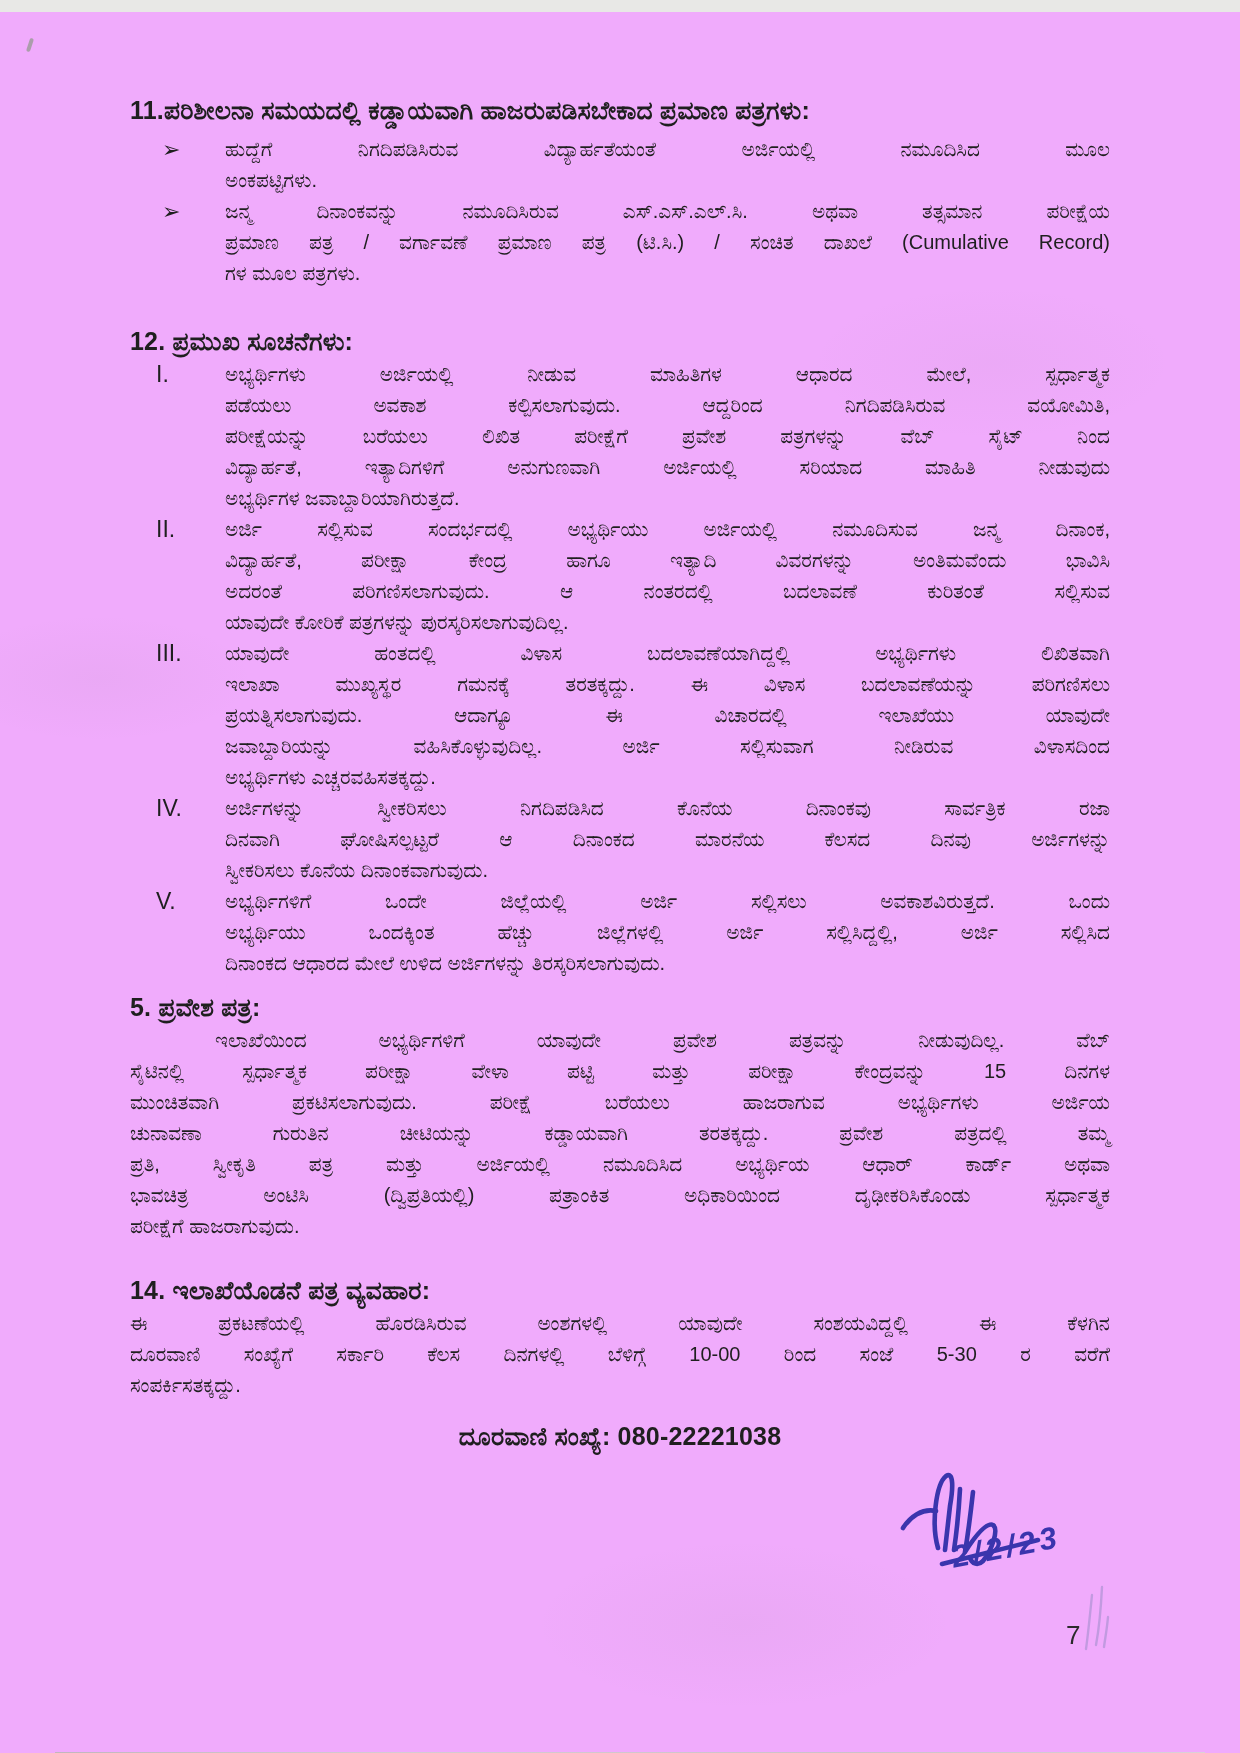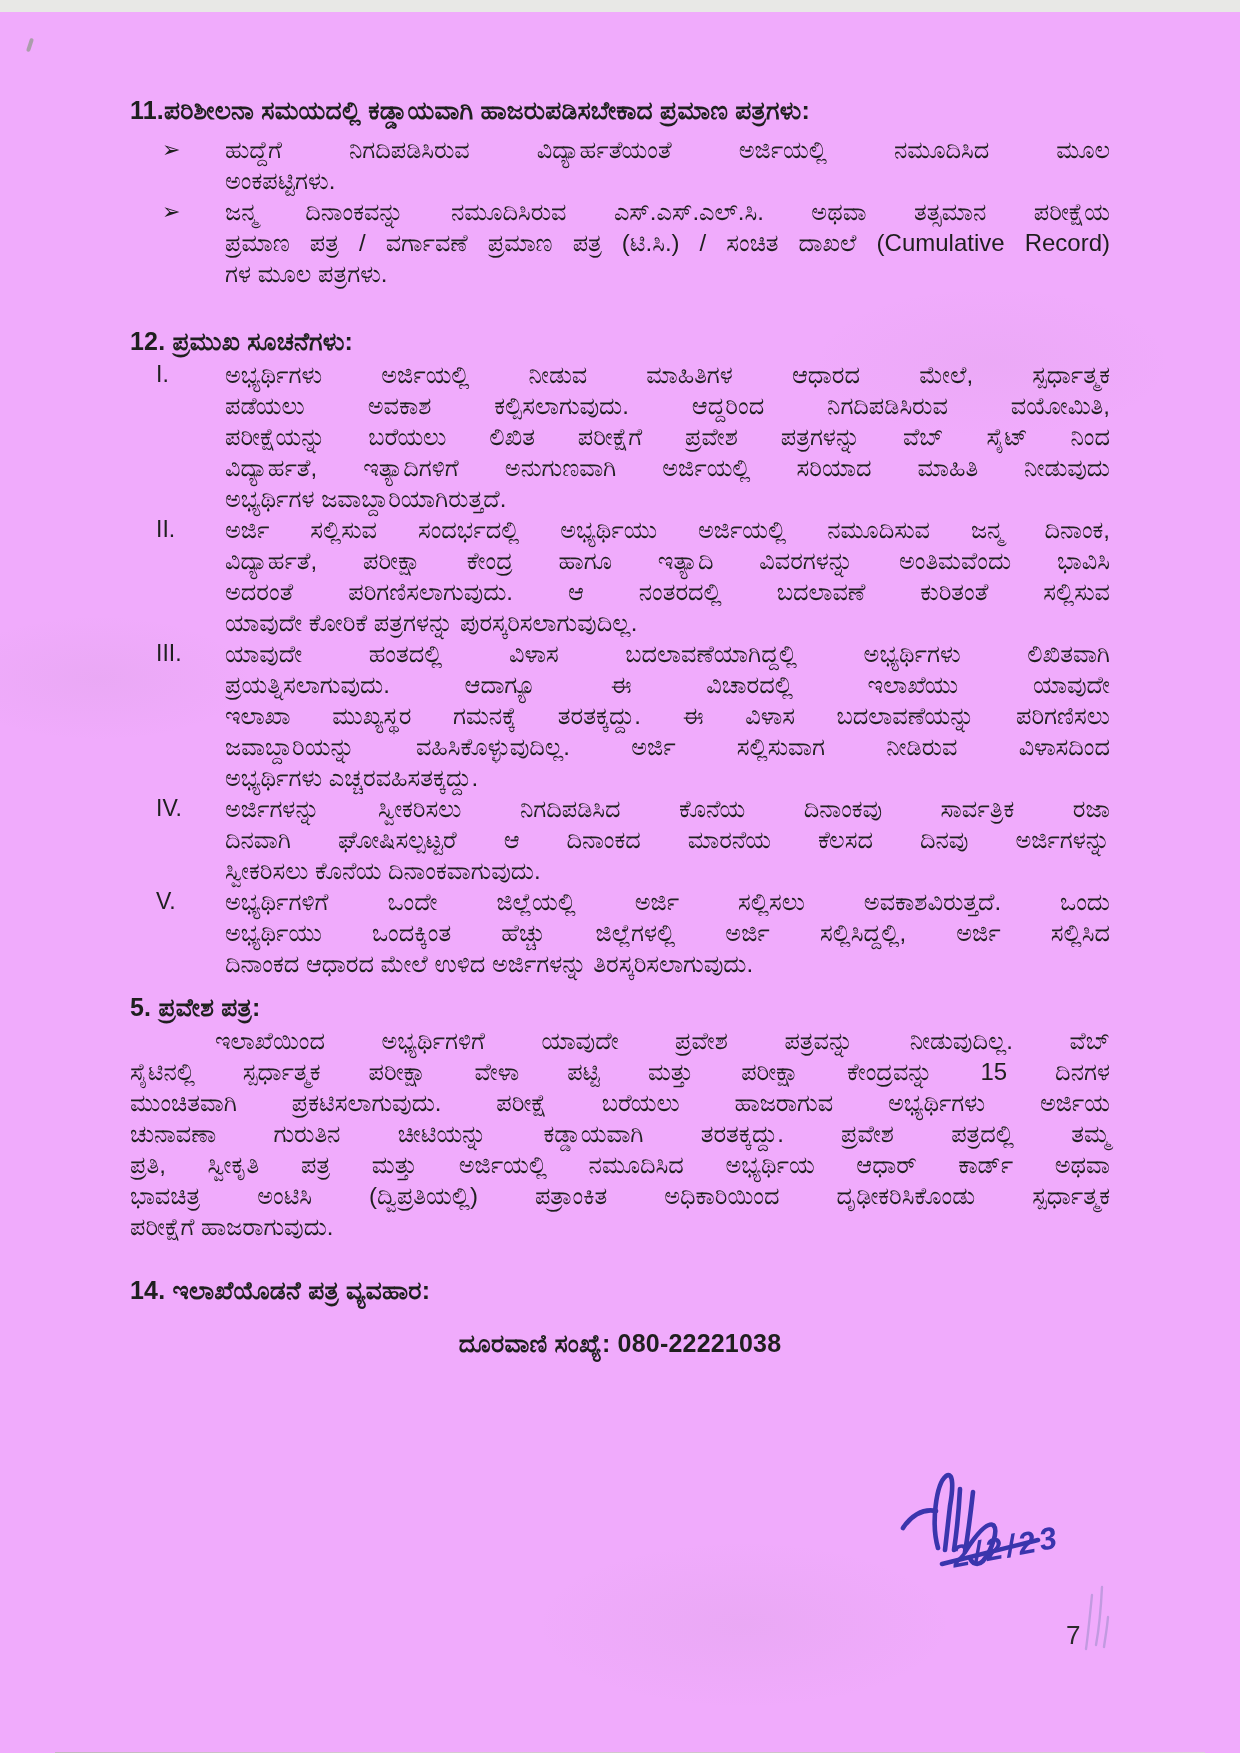--- a/index.html
+++ b/index.html
@@ -15,21 +15,21 @@
   
   .page::before{
     content:"";position:absolute;inset:0;pointer-events:none;
     background:
       radial-gradient(220px 90px at 8% 38%, rgba(120,120,115,0.05), transparent 70%),
       radial-gradient(260px 110px at 80% 20%, rgba(120,120,115,0.04), transparent 70%),
       radial-gradient(300px 120px at 60% 92%, rgba(120,120,115,0.05), transparent 70%);
   }
   .content{position:absolute;left:130px;top:80px;width:980px;}
   .heading{font-size:25px;line-height:36px;font-weight:600;letter-spacing:.2px;}
-  .jl{font-size:24px;line-height:31px;text-align:justify;text-align-last:justify;}
+  .jl{font-size:20px;line-height:31px;text-align:justify;text-align-last:justify;}
   .jl.last{text-align-last:left;}
   .row{display:flex;align-items:flex-start;}
   .marker{width:95px;box-sizing:border-box;padding-left:32px;font-size:22px;line-height:31px;flex:0 0 auto;}
   .num{width:95px;box-sizing:border-box;padding-left:26px;font-size:23px;line-height:31px;flex:0 0 auto;}
   .btext{flex:1 1 auto;min-width:0;}
   .bullets{margin-top:6px;}
   .mt-s12{margin-top:34px;}
   .mt-s13{margin-top:10px;}
   .mt-s14{margin-top:30px;}
   .indent-first{text-indent:85px;}
@@ -103,22 +103,22 @@
         <div class="jl">ವಿದ್ಯಾರ್ಹತೆ, ಪರೀಕ್ಷಾ ಕೇಂದ್ರ ಹಾಗೂ ಇತ್ಯಾದಿ ವಿವರಗಳನ್ನು ಅಂತಿಮವೆಂದು ಭಾವಿಸಿ</div>
         <div class="jl">ಅದರಂತೆ ಪರಿಗಣಿಸಲಾಗುವುದು. ಆ ನಂತರದಲ್ಲಿ ಬದಲಾವಣೆ ಕುರಿತಂತೆ ಸಲ್ಲಿಸುವ</div>
         <div class="jl last">ಯಾವುದೇ ಕೋರಿಕೆ ಪತ್ರಗಳನ್ನು ಪುರಸ್ಕರಿಸಲಾಗುವುದಿಲ್ಲ.</div>
       </div>
     </div>
 
     <div class="row">
       <div class="num">III.</div>
       <div class="btext">
         <div class="jl">ಯಾವುದೇ ಹಂತದಲ್ಲಿ ವಿಳಾಸ ಬದಲಾವಣೆಯಾಗಿದ್ದಲ್ಲಿ ಅಭ್ಯರ್ಥಿಗಳು ಲಿಖಿತವಾಗಿ</div>
+        <div class="jl">ಇಲಾಖಾ ಮುಖ್ಯಸ್ಥರ ಗಮನಕ್ಕೆ ತರತಕ್ಕದ್ದು. ಈ ವಿಳಾಸ ಬದಲಾವಣೆಯನ್ನು ಪರಿಗಣಿಸಲು</div>
         <div class="jl">ಪ್ರಯತ್ನಿಸಲಾಗುವುದು. ಆದಾಗ್ಯೂ ಈ ವಿಚಾರದಲ್ಲಿ ಇಲಾಖೆಯು ಯಾವುದೇ</div>
-        <div class="jl">ಇಲಾಖಾ ಮುಖ್ಯಸ್ಥರ ಗಮನಕ್ಕೆ ತರತಕ್ಕದ್ದು. ಈ ವಿಳಾಸ ಬದಲಾವಣೆಯನ್ನು ಪರಿಗಣಿಸಲು</div>
         <div class="jl">ಜವಾಬ್ದಾರಿಯನ್ನು ವಹಿಸಿಕೊಳ್ಳುವುದಿಲ್ಲ. ಅರ್ಜಿ ಸಲ್ಲಿಸುವಾಗ ನೀಡಿರುವ ವಿಳಾಸದಿಂದ</div>
         <div class="jl last">ಅಭ್ಯರ್ಥಿಗಳು ಎಚ್ಚರವಹಿಸತಕ್ಕದ್ದು.</div>
       </div>
     </div>
 
     <div class="row">
       <div class="num">IV.</div>
       <div class="btext">
         <div class="jl">ಅರ್ಜಿಗಳನ್ನು ಸ್ವೀಕರಿಸಲು ನಿಗದಿಪಡಿಸಿದ ಕೊನೆಯ ದಿನಾಂಕವು ಸಾರ್ವತ್ರಿಕ ರಜಾ</div>
         <div class="jl">ದಿನವಾಗಿ ಘೋಷಿಸಲ್ಪಟ್ಟರೆ ಆ ದಿನಾಂಕದ ಮಾರನೆಯ ಕೆಲಸದ ದಿನವು ಅರ್ಜಿಗಳನ್ನು</div>
@@ -140,20 +140,25 @@
       <div class="jl indent-first">ಇಲಾಖೆಯಿಂದ ಅಭ್ಯರ್ಥಿಗಳಿಗೆ ಯಾವುದೇ ಪ್ರವೇಶ ಪತ್ರವನ್ನು ನೀಡುವುದಿಲ್ಲ. ವೆಬ್</div>
       <div class="jl">ಸೈಟಿನಲ್ಲಿ ಸ್ಪರ್ಧಾತ್ಮಕ ಪರೀಕ್ಷಾ ವೇಳಾ ಪಟ್ಟಿ ಮತ್ತು ಪರೀಕ್ಷಾ ಕೇಂದ್ರವನ್ನು 15 ದಿನಗಳ</div>
       <div class="jl">ಮುಂಚಿತವಾಗಿ ಪ್ರಕಟಿಸಲಾಗುವುದು. ಪರೀಕ್ಷೆ ಬರೆಯಲು ಹಾಜರಾಗುವ ಅಭ್ಯರ್ಥಿಗಳು ಅರ್ಜಿಯ</div>
       <div class="jl">ಚುನಾವಣಾ ಗುರುತಿನ ಚೀಟಿಯನ್ನು ಕಡ್ಡಾಯವಾಗಿ ತರತಕ್ಕದ್ದು. ಪ್ರವೇಶ ಪತ್ರದಲ್ಲಿ ತಮ್ಮ</div>
       <div class="jl">ಪ್ರತಿ, ಸ್ವೀಕೃತಿ ಪತ್ರ ಮತ್ತು ಅರ್ಜಿಯಲ್ಲಿ ನಮೂದಿಸಿದ ಅಭ್ಯರ್ಥಿಯ ಆಧಾರ್ ಕಾರ್ಡ್ ಅಥವಾ</div>
       <div class="jl">ಭಾವಚಿತ್ರ ಅಂಟಿಸಿ (ದ್ವಿಪ್ರತಿಯಲ್ಲಿ) ಪತ್ರಾಂಕಿತ ಅಧಿಕಾರಿಯಿಂದ ದೃಢೀಕರಿಸಿಕೊಂಡು ಸ್ಪರ್ಧಾತ್ಮಕ</div>
       <div class="jl last">ಪರೀಕ್ಷೆಗೆ ಹಾಜರಾಗುವುದು.</div>
     </div>
 
     <div class="heading mt-s14">14. ಇಲಾಖೆಯೊಡನೆ ಪತ್ರ ವ್ಯವಹಾರ:</div>
+    <div>
+      <div class="jl">ಈ ಪ್ರಕಟಣೆಯಲ್ಲಿ ಹೊರಡಿಸಿರುವ ಅಂಶಗಳಲ್ಲಿ ಯಾವುದೇ ಸಂಶಯವಿದ್ದಲ್ಲಿ ಈ ಕೆಳಗಿನ</div>
+      <div class="jl">ದೂರವಾಣಿ ಸಂಖ್ಯೆಗೆ ಸರ್ಕಾರಿ ಕೆಲಸ ದಿನಗಳಲ್ಲಿ ಬೆಳಿಗ್ಗೆ 10-00 ರಿಂದ ಸಂಜೆ 5-30 ರ ವರೆಗೆ</div>
+      <div class="jl last">ಸಂಪರ್ಕಿಸತಕ್ಕದ್ದು.</div>
+    </div>
 
     <div class="phone-line">ದೂರವಾಣಿ ಸಂಖ್ಯೆ: 080-22221038</div>
   </div>
 
   <svg class="signature-wrap" viewBox="895 1450 220 140" xmlns="http://www.w3.org/2000/svg">
     <g fill="none" stroke="#3a35ad" stroke-width="4.6" stroke-linecap="round" stroke-linejoin="round">
       <path d="M 903 1516 C 910 1505 922 1496 936 1499"></path>
       <path d="M 938 1536 C 931 1512 936 1472 946 1464 C 954 1459 953 1477 950 1494 L 945 1538"></path>
       <path d="M 960 1477 C 959 1495 957 1518 954 1538"></path>
       <path d="M 973 1480 C 971 1498 968 1522 965 1540 C 974 1526 986 1510 993 1513 C 999 1517 992 1538 983 1549 C 978 1554 972 1552 970 1546"></path>

